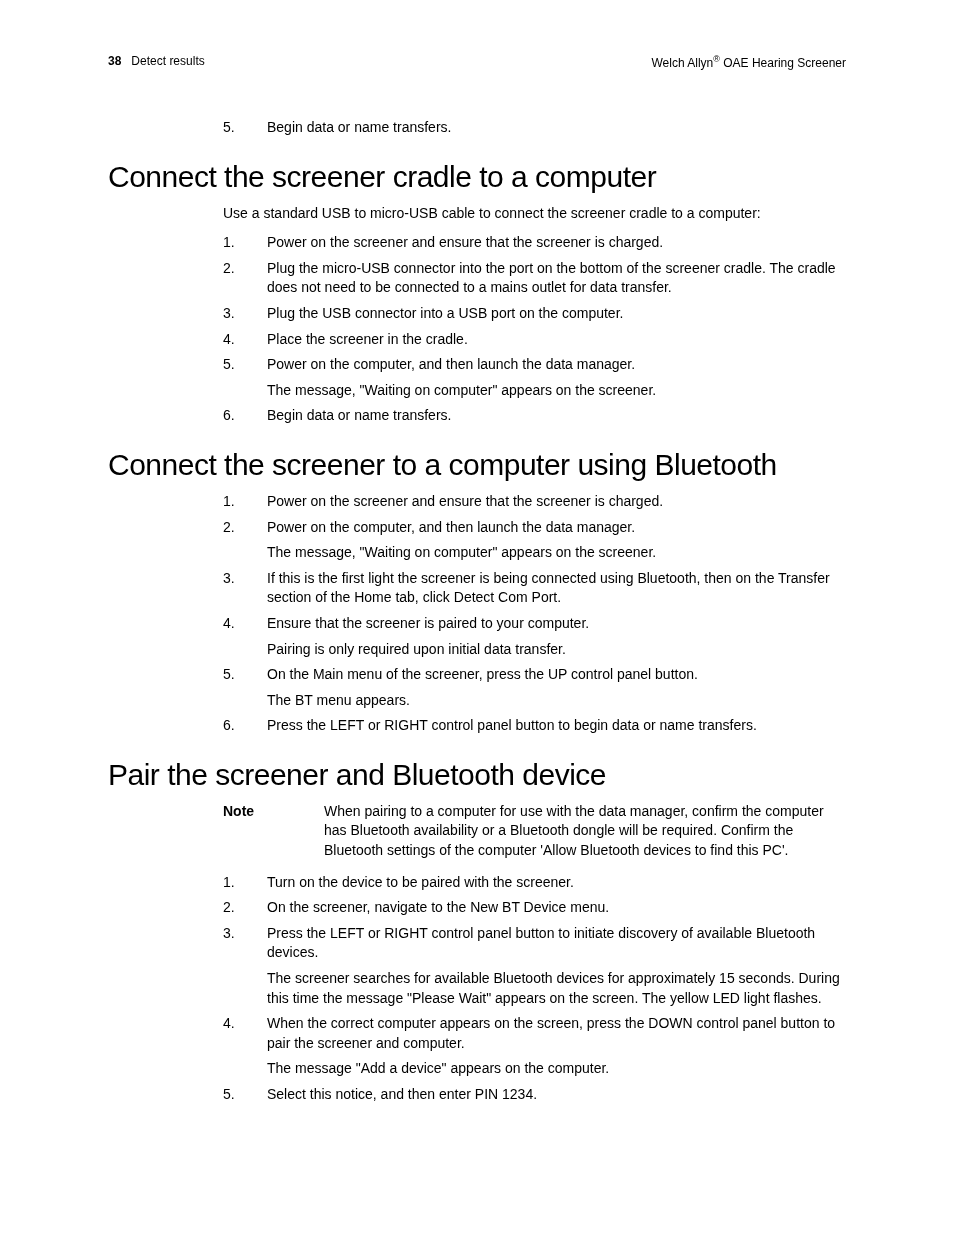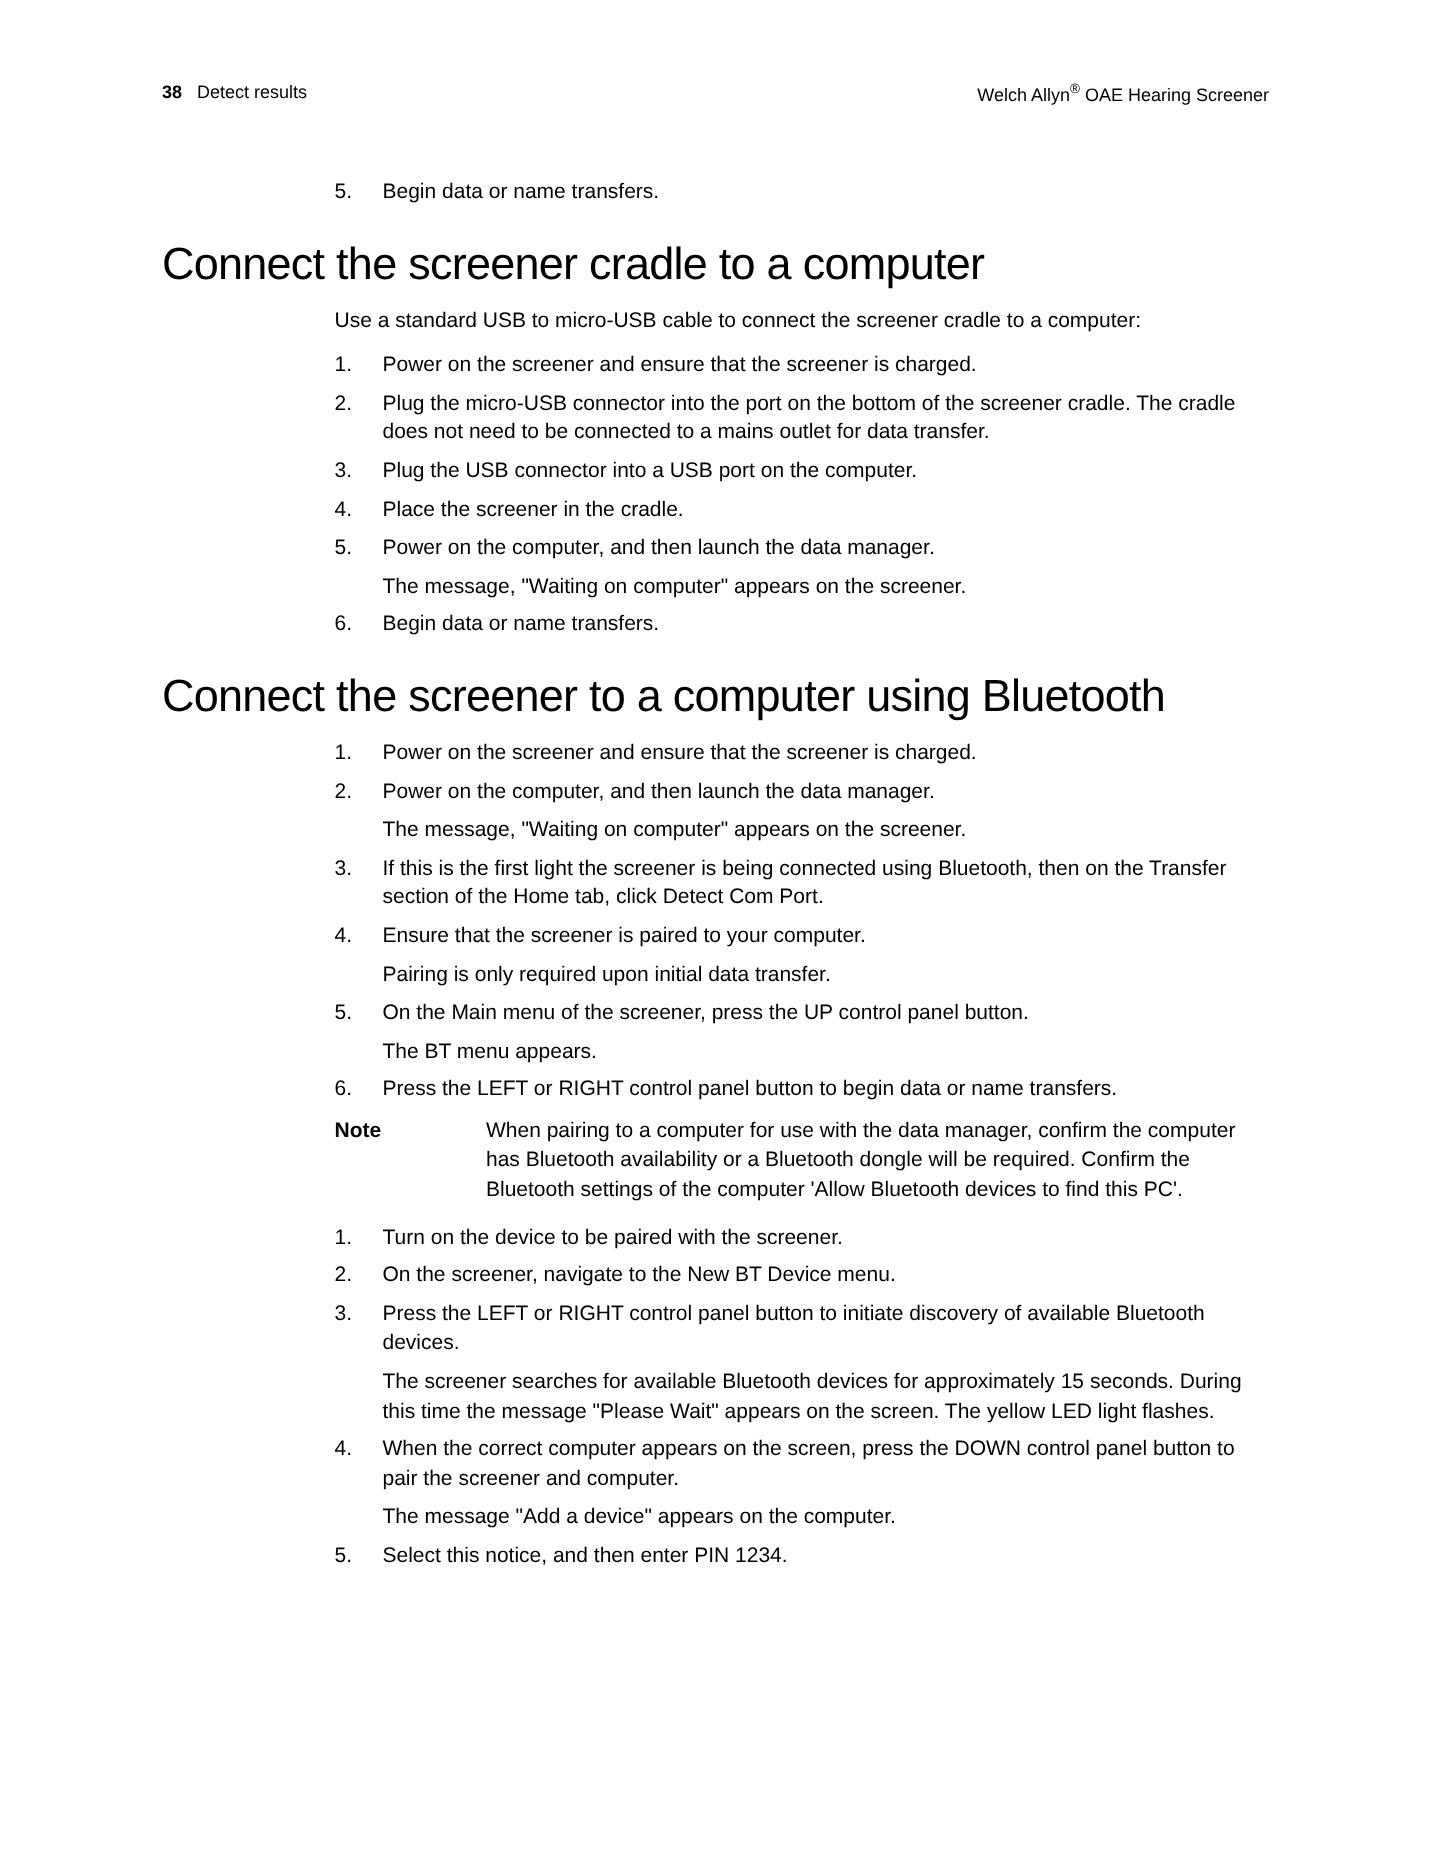--- a/index.html
+++ b/index.html
@@ -52,21 +52,21 @@
   }
   ol.numbered > li {
     display: flex;
     gap: 14px;
     margin: 6px 0;
   }
   ol.numbered > li .num {
     min-width: 18px;
     text-align: left;
   }
-  ol.numbered > li .txt { flex: 1; }
+  ol.numbered > li .txt { flex: 1; margin-left: 12px; }
   .sub-line { margin-top: 6px; display: block; }
   .bold { font-weight: normal; }
   .note-row {
     display: flex;
     gap: 61px;
     margin: 8px 0 12px 0;
     font-size: 14px;
     line-height: 1.4;
   }
   .note-label { font-weight: bold; min-width: 40px; }
@@ -150,20 +150,21 @@
           <span class="num">5.</span>
           <span class="txt"><span>On the Main menu of the screener, press the </span><span class="bold">UP</span><span> control panel button.</span><span class="sub-line">The BT menu appears.</span></span>
         </li>
       <li>
           <span class="num">6.</span>
           <span class="txt"><span>Press the </span><span class="bold">LEFT</span><span> or </span><span class="bold">RIGHT</span><span> control panel button to begin data or name transfers.</span></span>
         </li>
     </ol>
   </div>
 
+  <h2 class="section-heading">Pair the screener and Bluetooth device</h2>
   <div class="content-indent">
     <div class="note-row">
       <span class="note-label">Note</span>
       <span class="note-text">When pairing to a computer for use with the data manager, confirm the computer has Bluetooth availability or a Bluetooth dongle will be required. Confirm the Bluetooth settings of the computer 'Allow Bluetooth devices to find this PC'.</span>
     </div>
     <ol class="numbered">
       <li>
           <span class="num">1.</span>
           <span class="txt">Turn on the device to be paired with the screener.</span>
         </li>

